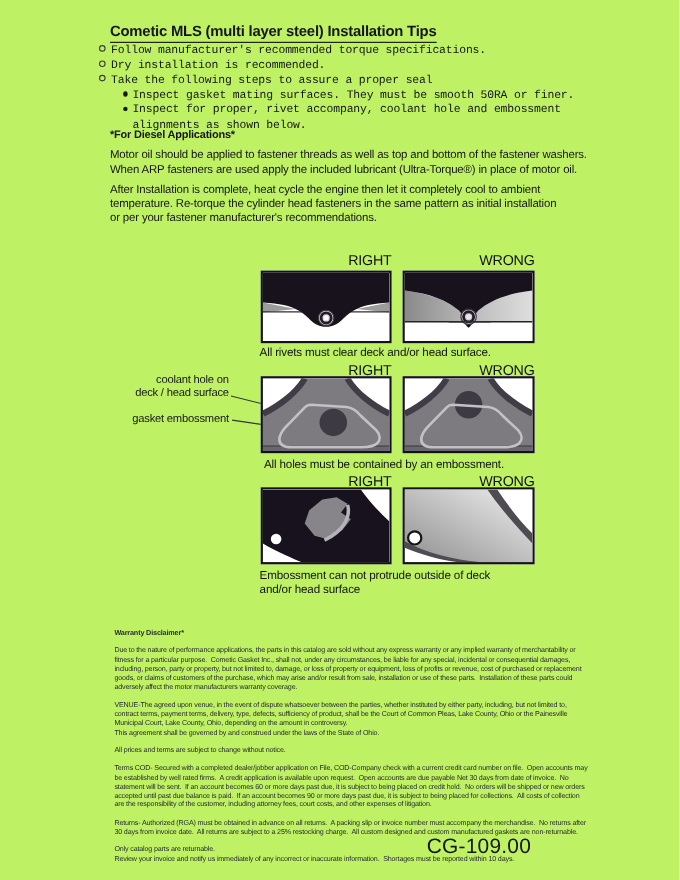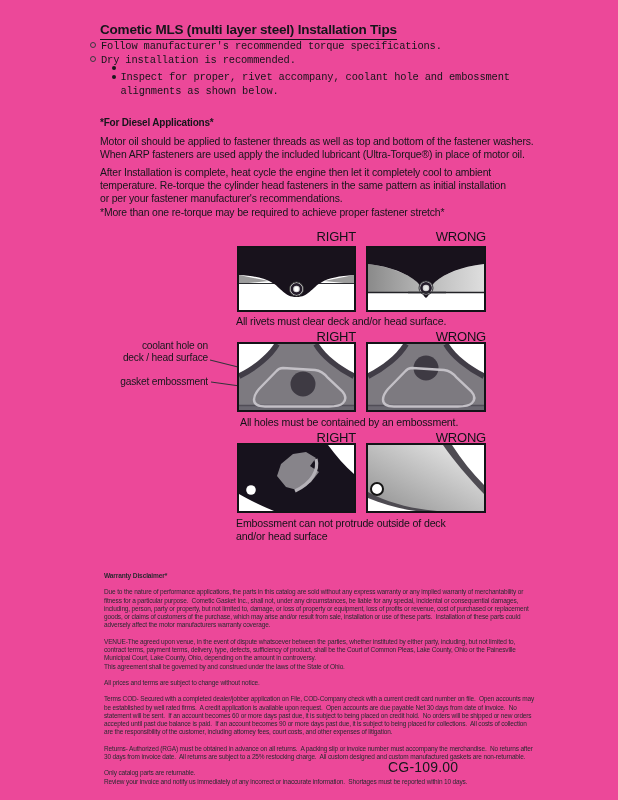--- a/index.html
+++ b/index.html
@@ -1,16 +1,16 @@
 <!DOCTYPE html>
 <html><head>
 <meta charset="utf-8">
 <style>
   html,body{margin:0;padding:0;background:#ffffff;}
-  .page{position:relative;width:618px;height:800px;background:#ec4899;overflow:hidden;
+  .page{position:relative;width:618px;height:800px;background:#bef264;overflow:hidden;
         font-family:"Liberation Sans","DejaVu Sans",sans-serif;color:#15151a;}
   .abs{position:absolute;}
   .title{font-size:13.5px;font-weight:bold;letter-spacing:-0.2px;
          border-bottom:1.6px solid #101014;padding-bottom:2px;display:inline-block;}
   .bullets{font-size:10.4px;letter-spacing:-0.15px;line-height:13.5px;}
   .brow{display:flex;align-items:baseline;font-family:Liberation Mono, monospace;}
   .ring{width:4px;height:4px;border:1.1px solid #3a3a40;border-radius:50%;
         display:inline-block;margin-right:5px;position:relative;top:-1px;flex:none;}
   .dot{width:4.4px;height:4.4px;background:#17171c;border-radius:50%;
        display:inline-block;margin-right:4px;position:relative;top:-1px;flex:none;}
@@ -19,57 +19,61 @@
   .para{font-size:10.4px;letter-spacing:-0.15px;line-height:13px;white-space:pre;}
   .figlabel{font-size:13px;letter-spacing:-0.2px;text-align:right;color:#121217;}
   .figbox{border:2px solid #131317;background:#fff;}
   .figbox svg{display:block;}
   .caption{font-size:10.6px;letter-spacing:-0.15px;line-height:13px;white-space:pre;color:#121217;}
   .sidelabel{font-size:10.2px;letter-spacing:-0.2px;line-height:12px;text-align:right;
              white-space:pre;color:#17171c;}
   .legal{font-size:6.5px;line-height:8.3px;letter-spacing:-0.15px;color:#2a2a30;}
   .legal .lp{white-space:pre;margin:0 0 8px 0;}
   .legal .lh{font-weight:bold;margin:0 0 8px 0;font-size:6.6px;}
-  .footer-code{font-size:14px;letter-spacing:0.2px;color:#17171c;}
+  .footer-code{font-size:19px;letter-spacing:0.2px;color:#17171c;}
   .leader{pointer-events:none;}
 </style>
 </head>
 <body>
 
 <div class="page">
 
   <div class="abs" style="left:100px;top:20px;">
     <span class="title">Cometic MLS (multi layer steel) Installation Tips</span>
   </div>
 
   <div class="abs bullets" style="left:90px;top:40px;width:470px;">
     <div class="brow">
         <span class="ring"></span>
         <span>Follow manufacturer's recommended torque specifications.</span>
       </div>
     <div class="brow">
         <span class="ring"></span>
         <span>Dry installation is recommended.</span>
       </div>
+    <div class="brow">
+        <span class="ring"></span>
+        <span>Take the following steps to assure a proper seal</span>
+      </div>
     <div class="brow sub">
         <span class="dot"></span>
+        <span>Inspect gasket mating surfaces.  They must be smooth 50RA or finer.</span>
       </div>
     <div class="brow sub">
         <span class="dot"></span>
         <span>Inspect for proper, rivet accompany, coolant hole and embossment alignments as shown below.</span>
       </div>
   </div>
 
   <div class="abs h2" style="left:100px;top:117px;">*For Diesel Applications*</div>
   <div class="abs para" style="left:100px;top:135px;">Motor oil should be applied to fastener threads as well as top and bottom of the fastener washers.
 When ARP fasteners are used apply the included lubricant (Ultra-Torque®) in place of motor oil.</div>
   <div class="abs para" style="left:100px;top:166px;">After Installation is complete, heat cycle the engine then let it completely cool to ambient
 temperature. Re-torque the cylinder head fasteners in the same pattern as initial installation
 or per your fastener manufacturer's recommendations.</div>
-  <div class="abs para" style="left:100px;top:206px;">*More than one re-torque may be required to achieve proper fastener stretch*</div>
 
   <div class="abs figlabel" style="left:237px;top:229px;width:119px;">RIGHT</div>
   <div class="abs figlabel" style="left:366px;top:229px;width:120px;">WRONG</div>
 
   <div class="abs figbox" style="left:237px;top:246px;">
     <svg width="115" height="62" viewBox="0 0 115 62">
       <rect x="0" y="0" width="115" height="62" fill="#ffffff"></rect>
       <path d="M0,27 L30,33 L0,36 Z" fill="#9c9c9c"></path>
       <path d="M115,27 L85,33 L115,36 Z" fill="#9c9c9c"></path>
       <line x1="0" y1="35.5" x2="115" y2="35.5" stroke="#2e2e33" stroke-width="1"></line>

